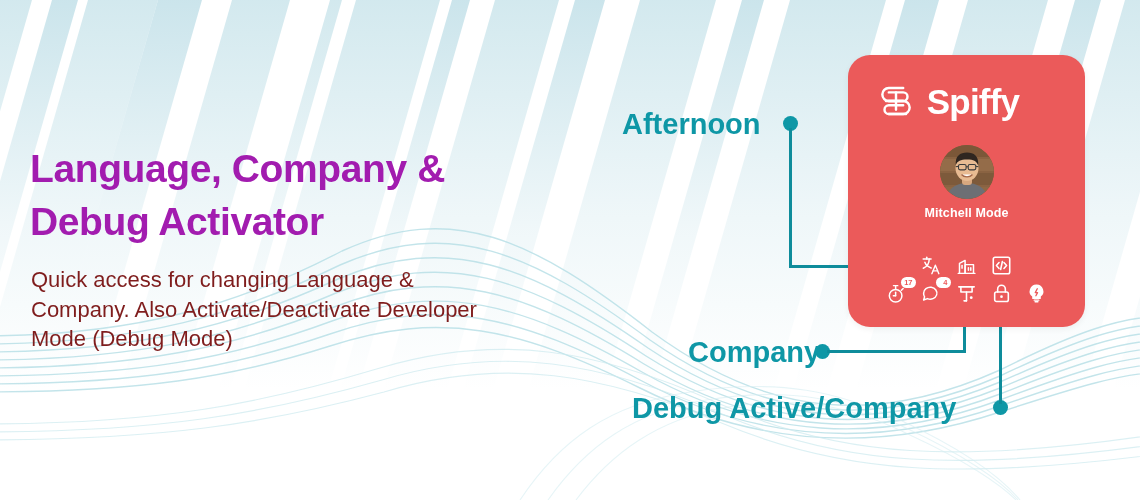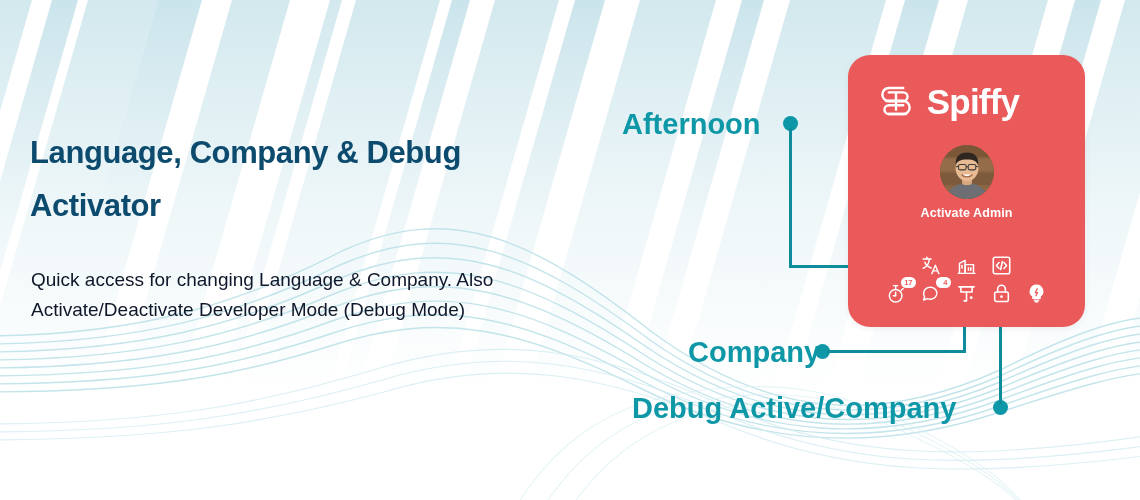--- a/index.html
+++ b/index.html
@@ -9,29 +9,29 @@
     font-family:"Liberation Sans", sans-serif;
     position:relative;
   }
   #stage{position:relative;width:1140px;height:500px;overflow:hidden;background:#fff;}
 
   
   .bg-layer{position:absolute;left:0;top:0;width:1140px;height:500px;pointer-events:none;}
 
   
   .headline{
-    position:absolute;left:30px;top:126px;width:520px;
-    color:#0c4a6e;
-    font-size:31px;line-height:53px;font-weight:700;
+    position:absolute;left:30px;top:142px;width:520px;
+    color:#a21caf;
+    font-size:39px;line-height:53px;font-weight:700;
     letter-spacing:-0.4px;
   }
   .subcopy{
     position:absolute;left:31px;top:265px;width:470px;
-    color:#0f172a;
-    font-size:19px;line-height:29.5px;font-weight:400;
+    color:#7f1d1d;
+    font-size:22px;line-height:29.5px;font-weight:400;
   }
 
   
   .callout{
     position:absolute;
     color:#0e97a6;
     font-weight:700;
     font-size:29px;
     line-height:34px;
     white-space:nowrap;
@@ -235,21 +235,21 @@
             <path d="M26.1,21.8 H28.2"></path>
             <path d="M18.5,21.2 L15.8,21.8"></path>
             <path d="M35.8,21.2 L38.4,21.8"></path>
           </g>
 
           <path d="M21.5,29.5 C24,32.6 30,32.6 32.5,29.5" stroke="#a5694b" stroke-width="1.3" fill="#ffffff"></path>
         </g>
       </svg>
     </div>
 
-    <div class="uname">Activate Admin</div>
+    <div class="uname">Mitchell Mode</div>
 
     <div class="icon-row-1">
 
       <span class="ic">
         <svg viewBox="0 0 24 24" fill="none" stroke="#ffffff" stroke-width="1.7" stroke-linecap="round" stroke-linejoin="round">
           <path d="M2.5,4.6 H11.5"></path>
           <path d="M6.6,2.6 V4.6"></path>
           <path d="M9.4,4.6 C9.4,9.6 6.6,13.4 2.6,15.2"></path>
           <path d="M4.4,8.4 C5.6,11.6 8.4,13.8 11.6,14.8"></path>
           <path d="M12.4,21.4 L16.4,11.6 L20.4,21.4" stroke-width="1.6"></path>

